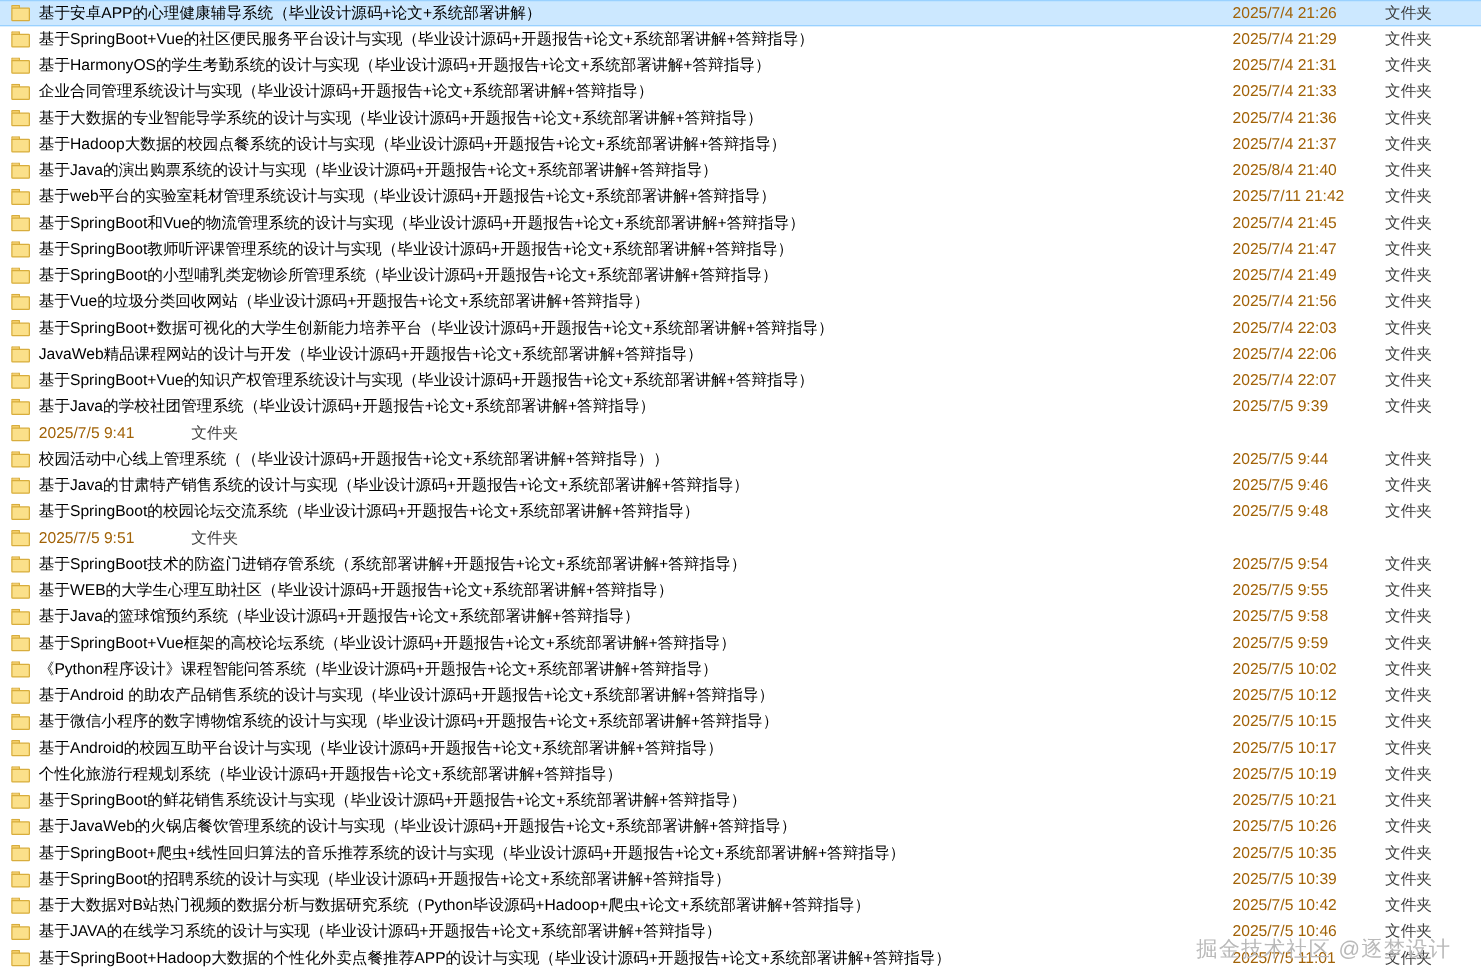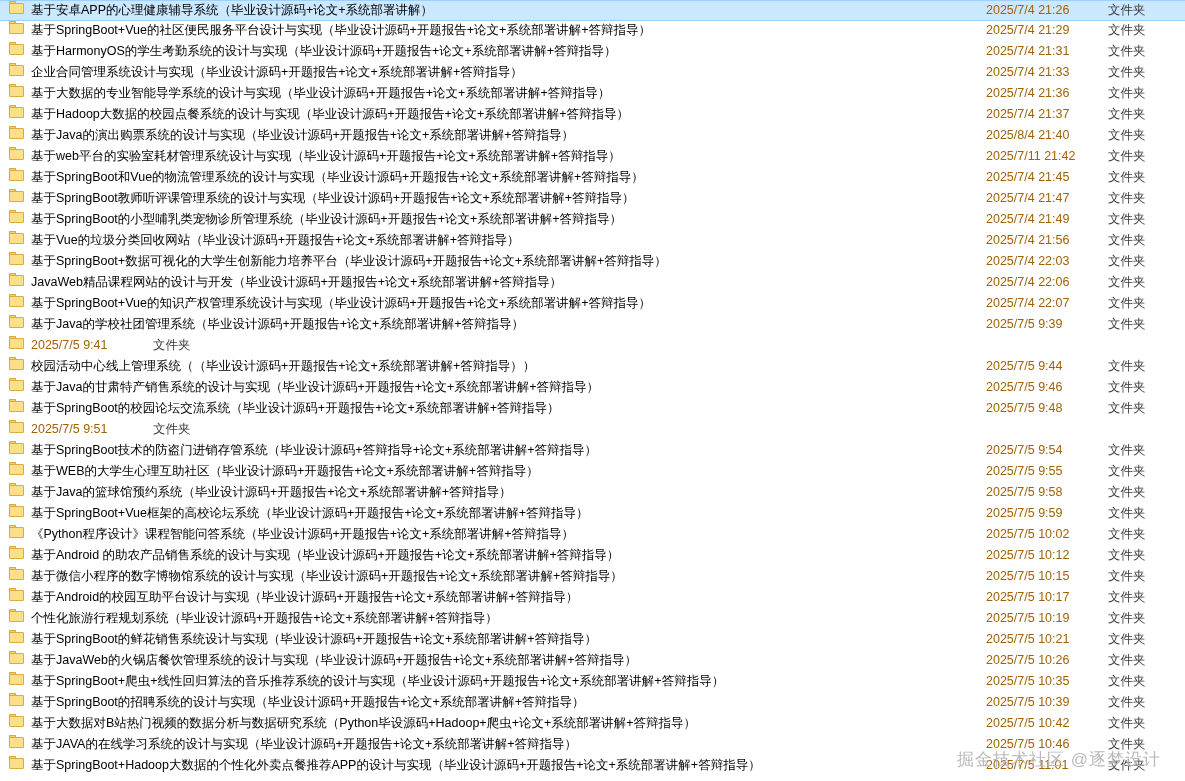--- a/index.html
+++ b/index.html
@@ -15,21 +15,21 @@
     font-size: 12.5px;
     color: #000000;
     position: relative;
   }
   .file-list {
     width: 1185px;
     position: relative;
   }
   .row {
     display: flex;
-    align-items: flex-start;
+    align-items: center;
     height: 21px;
     box-sizing: border-box;
     padding-left: 9px;
     white-space: nowrap;
   }
   .row.selected {
     background: #cce8ff;
     border-top: 1px solid #99d1ff;
     border-bottom: 1px solid #99d1ff;
   }
@@ -283,21 +283,21 @@
         <span class="body"></span>
       </span>
       <span class="date">2025/7/5 9:51</span>
       <span class="type">文件夹</span>
     </div>
     <div class="row">
       <span class="folder-icon">
         <span class="tab"></span>
         <span class="body"></span>
       </span>
-      <span class="name">基于SpringBoot技术的防盗门进销存管系统（毕业设计源码+答辩指导+论文+系统部署讲解+答辩指导）</span>
+      <span class="name">基于SpringBoot技术的防盗门进销存管系统（系统部署讲解+开题报告+论文+系统部署讲解+答辩指导）</span>
       <span class="date">2025/7/5 9:54</span>
       <span class="type">文件夹</span>
     </div>
     <div class="row">
       <span class="folder-icon">
         <span class="tab"></span>
         <span class="body"></span>
       </span>
       <span class="name">基于WEB的大学生心理互助社区（毕业设计源码+开题报告+论文+系统部署讲解+答辩指导）</span>
       <span class="date">2025/7/5 9:55</span>

